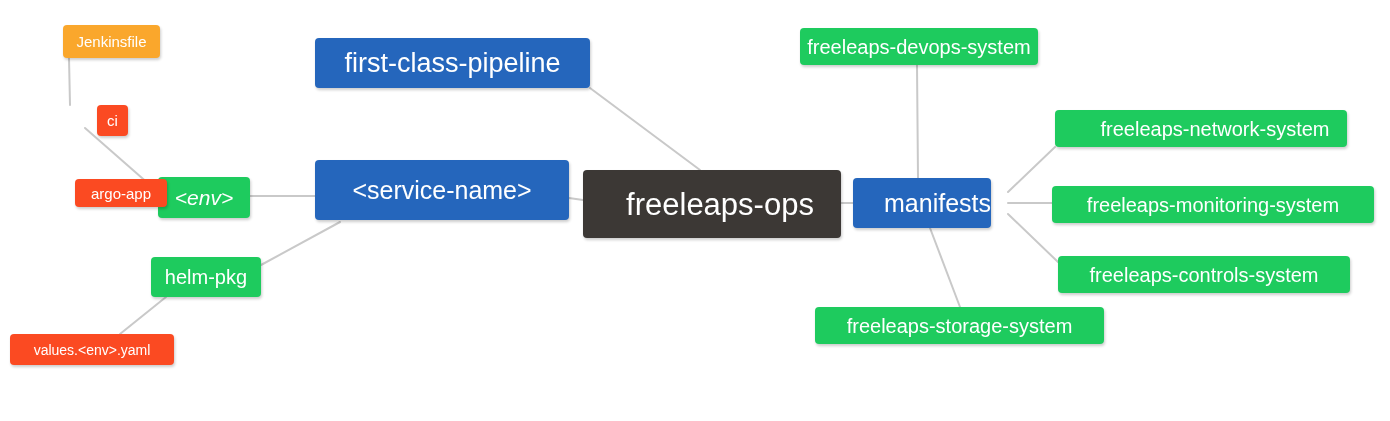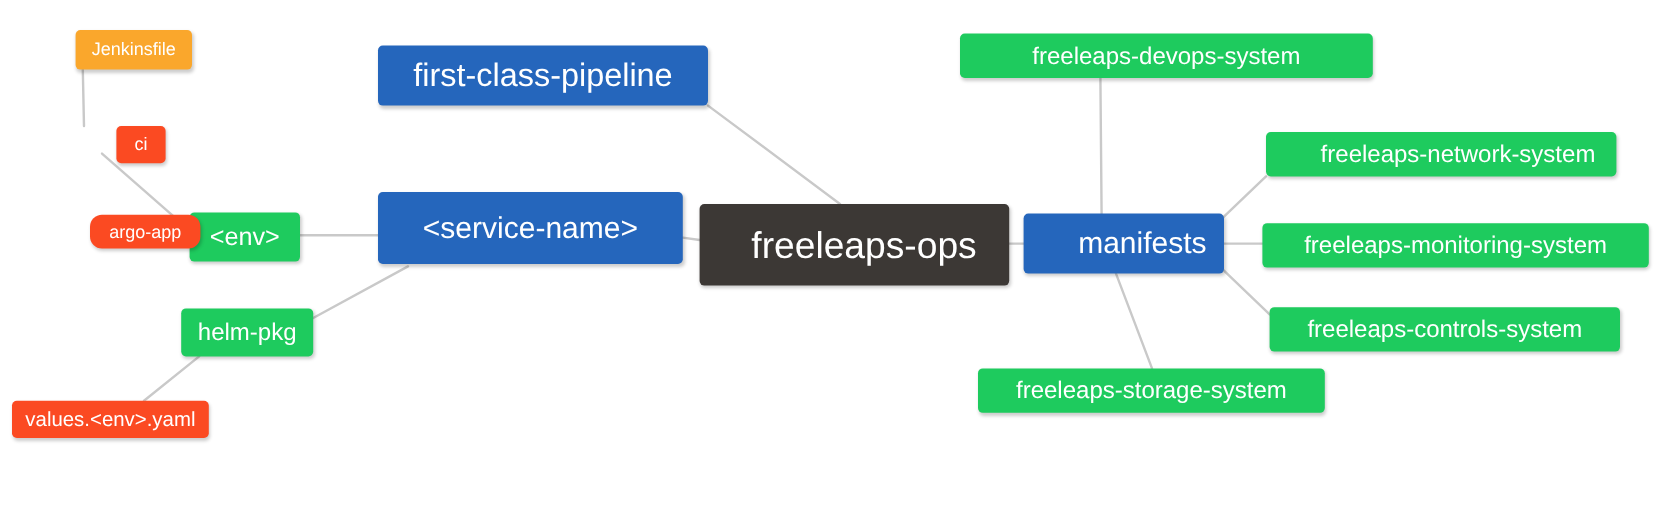--- a/index.html
+++ b/index.html
@@ -41,24 +41,24 @@
   }
   .n-root   { background: #3c3835; }
   .n-blue   { background: #2566bc; }
   .n-green  { background: #1ecb5e; }
   .n-orange { background: #faa72c; }
   .n-red    { background: #fb4a22; }
 
   .sz-root  { font-size: 31px; padding-left: 16px; }
   .sz-blue-lg { font-size: 27px; }
   .sz-blue-md { font-size: 25px; }
-  .sz-green-lg { font-size: 21px; }
+  .sz-green-lg { font-size: 21px; font-style: italic; }
   .sz-green-md { font-size: 20px; }
   .sz-sm    { font-size: 15px; margin-left: 43px; }
-  .sz-xs    { font-size: 17px; }
+  .sz-xs    { font-size: 14px; }
 </style>
 </head>
 <body>
 
 <div id="canvas">
   <svg id="edges" viewBox="0 0 1390 421" xmlns="http://www.w3.org/2000/svg">
       <line x1="69" y1="58" x2="70" y2="105" stroke="#c9c9c9" stroke-width="2" stroke-linecap="round"></line>
       <line x1="85" y1="128" x2="158" y2="192" stroke="#c9c9c9" stroke-width="2" stroke-linecap="round"></line>
       <line x1="124" y1="194" x2="158" y2="196" stroke="#c9c9c9" stroke-width="2" stroke-linecap="round"></line>
       <line x1="250" y1="196" x2="315" y2="196" stroke="#c9c9c9" stroke-width="2" stroke-linecap="round"></line>
@@ -76,50 +76,50 @@
   <div id="nodes">
       <div class="node n-root sz-root" style="left: 583px; top: 170px; width: 258px; height: 68px;">
         <span>freeleaps-ops</span>
       </div>
       <div class="node n-blue sz-blue-md" style="left: 315px; top: 160px; width: 254px; height: 60px;">
         <span>&lt;service-name&gt;</span>
       </div>
       <div class="node n-blue sz-blue-lg" style="left: 315px; top: 38px; width: 275px; height: 50px;">
         <span>first-class-pipeline</span>
       </div>
-      <div class="node n-blue sz-blue-md" style="left: 853px; top: 178px; width: 167px; height: 50px; padding-left: 31px;">
+      <div class="node n-blue sz-blue-md" style="left: 853px; top: 178px; width: 138px; height: 50px; padding-left: 31px;">
         <span>manifests</span>
       </div>
       <div class="node n-green sz-green-lg" style="left: 158px; top: 177px; width: 92px; height: 41px;">
         <span>&lt;env&gt;</span>
       </div>
       <div class="node n-green sz-green-md" style="left: 151px; top: 257px; width: 110px; height: 40px; text-align: right;">
         <span>helm-pkg</span>
       </div>
-      <div class="node n-green sz-green-md" style="left: 800px; top: 28px; width: 344px; height: 37px;">
+      <div class="node n-green sz-green-md" style="left: 800px; top: 28px; width: 238px; height: 37px;">
         <span>freeleaps-devops-system</span>
       </div>
       <div class="node n-green sz-green-md" style="left: 1055px; top: 110px; width: 292px; height: 37px; padding-left: 28px;">
         <span>freeleaps-network-system</span>
       </div>
       <div class="node n-green sz-green-md" style="left: 1052px; top: 186px; width: 322px; height: 37px;">
         <span>freeleaps-monitoring-system</span>
       </div>
       <div class="node n-green sz-green-md" style="left: 1058px; top: 256px; width: 292px; height: 37px;">
         <span>freeleaps-controls-system</span>
       </div>
       <div class="node n-green sz-green-md" style="left: 815px; top: 307px; width: 289px; height: 37px;">
         <span>freeleaps-storage-system</span>
       </div>
       <div class="node n-orange sz-sm" style="left: 20px; top: 25px; width: 97px; height: 33px;">
         <span>Jenkinsfile</span>
       </div>
-      <div class="node n-red sz-sm" style="left: 54px; top: 105px; width: 41px; height: 31px;">
+      <div class="node n-red sz-sm" style="left: 54px; top: 105px; width: 31px; height: 31px;">
         <span>ci</span>
       </div>
-      <div class="node n-red sz-sm" style="left: 32px; top: 179px; width: 92px; height: 28px; border-radius: 10px;">
+      <div class="node n-red sz-sm" style="left: 32px; top: 179px; width: 92px; height: 28px;">
         <span>argo-app</span>
       </div>
       <div class="node n-red sz-xs" style="left: 10px; top: 334px; width: 164px; height: 31px;">
         <span>values.&lt;env&gt;.yaml</span>
       </div>
     </div>
 </div>
 
 </body></html>

